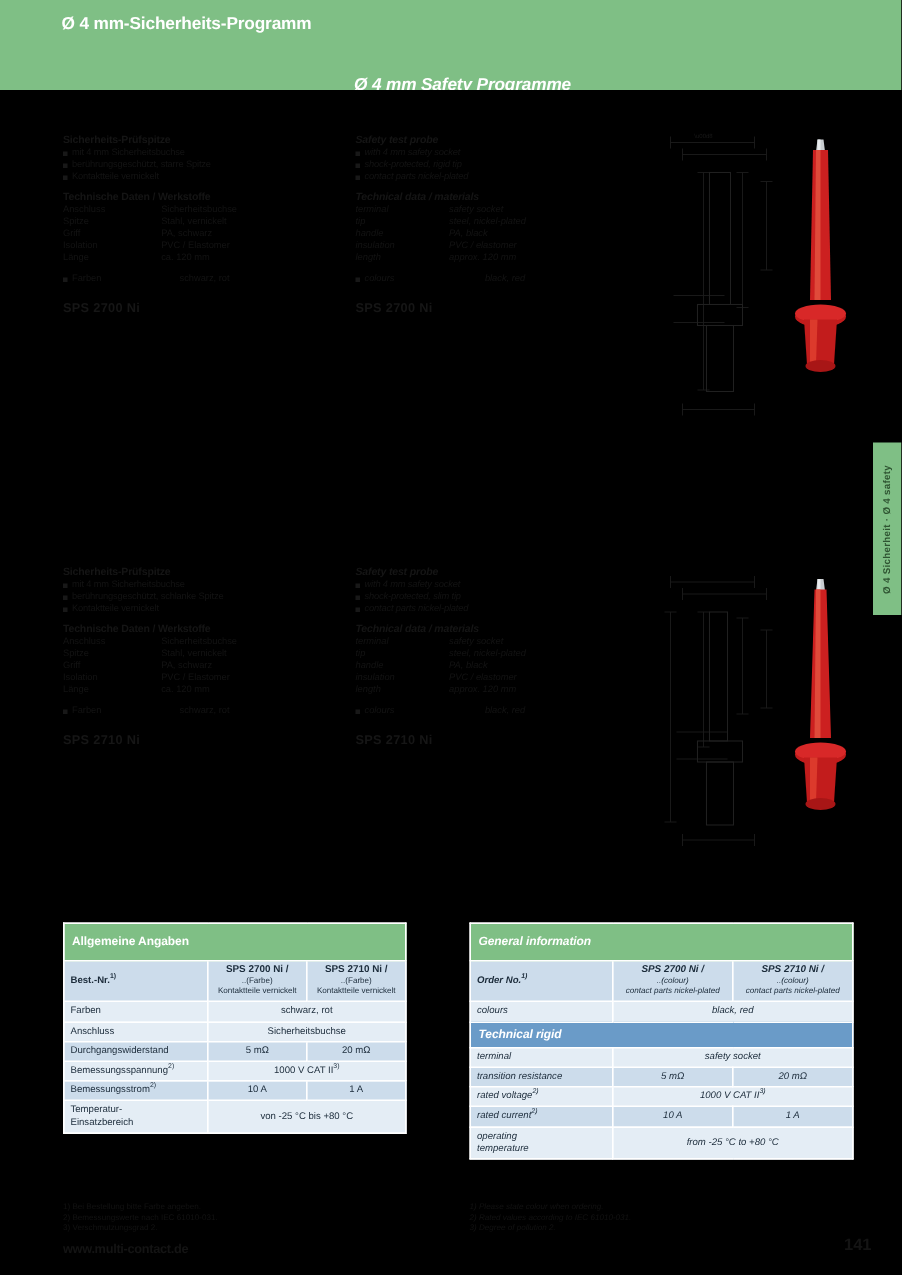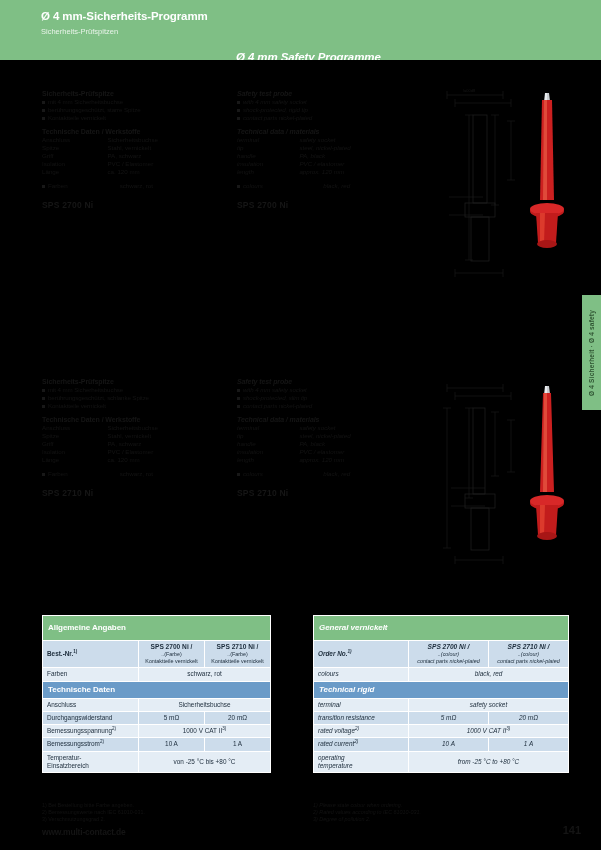--- a/index.html
+++ b/index.html
@@ -161,21 +161,20 @@
     position: absolute; right: 20px; top: 824px;
     font-size: 11px; font-weight: bold; color: #141414;
   }
 </style>
 </head>
 <body>
 
 <div class="header-band">
   <div class="header-col-de">
     <div class="header-title">Ø 4 mm-Sicherheits-Programm</div>
-    <div class="header-sub">Sicherheits-Prüfspitzen</div>
   </div>
   <div class="header-col-en">
     <div class="header-title it">Ø 4 mm Safety Programme</div>
   </div>
 </div>
 
 <div class="body-dark">
 
   <div class="spec-block" style="left:42px; top:30px; width:175px;">
     <div class="spec-head">Sicherheits-Prüfspitze</div>
@@ -458,23 +457,20 @@
         <td class="ctr">
           <div class="prod-name">SPS 2710 Ni /</div>
           <div class="prod-sub">..(Farbe)</div>
           <div class="prod-sub">Kontaktteile vernickelt</div>
         </td>
       </tr>
       <tr class="r-light">
         <td class="lbl">Farben</td>
         <td class="ctr" colspan="2">schwarz, rot</td>
       </tr>
-      <tr class="hdr-blue">
-        <td colspan="3">Technische Daten</td>
-      </tr>
       <tr class="r-light">
         <td class="lbl">Anschluss</td>
         <td class="ctr" colspan="2">Sicherheitsbuchse</td>
       </tr>
       <tr class="r-dark">
         <td class="lbl">Durchgangswiderstand</td>
         <td class="ctr">5 mΩ</td>
         <td class="ctr">20 mΩ</td>
       </tr>
       <tr class="r-light">
@@ -495,21 +491,21 @@
   </table>
 
   <table class="tbl en">
     <colgroup>
       <col style="width:95px">
         <col style="width:80px">
         <col style="width:80px">
     </colgroup>
     <tbody>
       <tr class="hdr-green">
-        <td colspan="3">General vernickelt</td>
+        <td colspan="3">General information</td>
       </tr>
       <tr class="r-dark">
         <td class="lbl b"><span>Order No.</span><sup>1)</sup></td>
         <td class="ctr">
           <div class="prod-name">SPS 2700 Ni /</div>
           <div class="prod-sub">..(colour)</div>
           <div class="prod-sub">contact parts nickel-plated</div>
         </td>
         <td class="ctr">
           <div class="prod-name">SPS 2710 Ni /</div>

